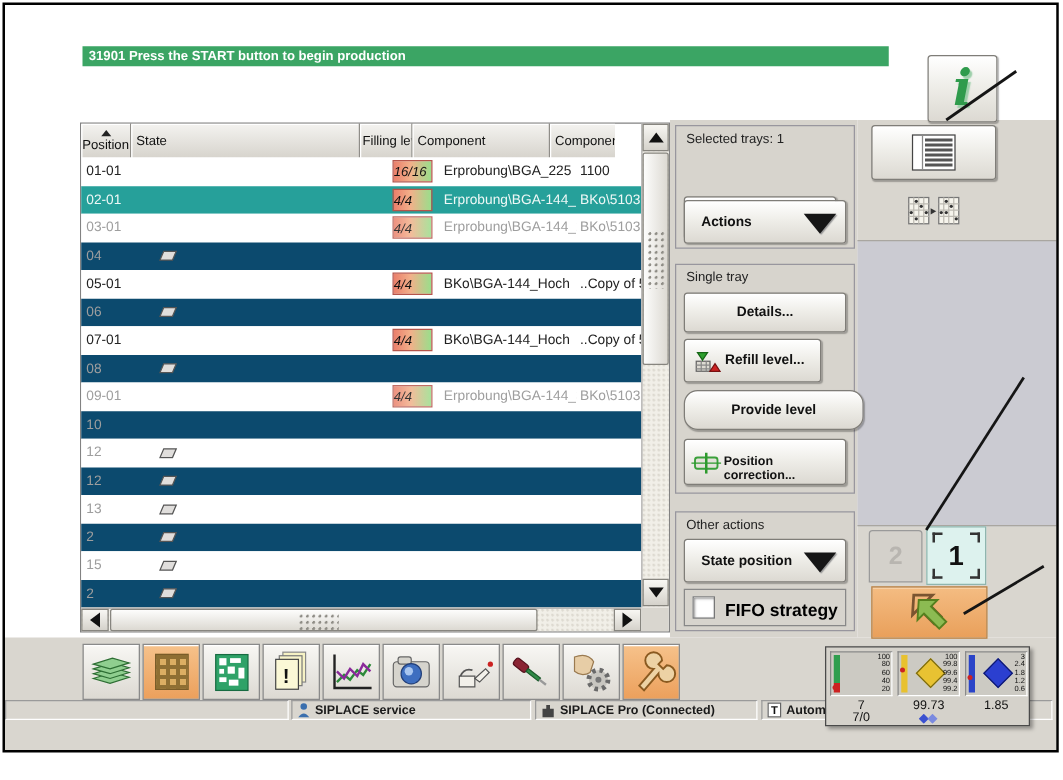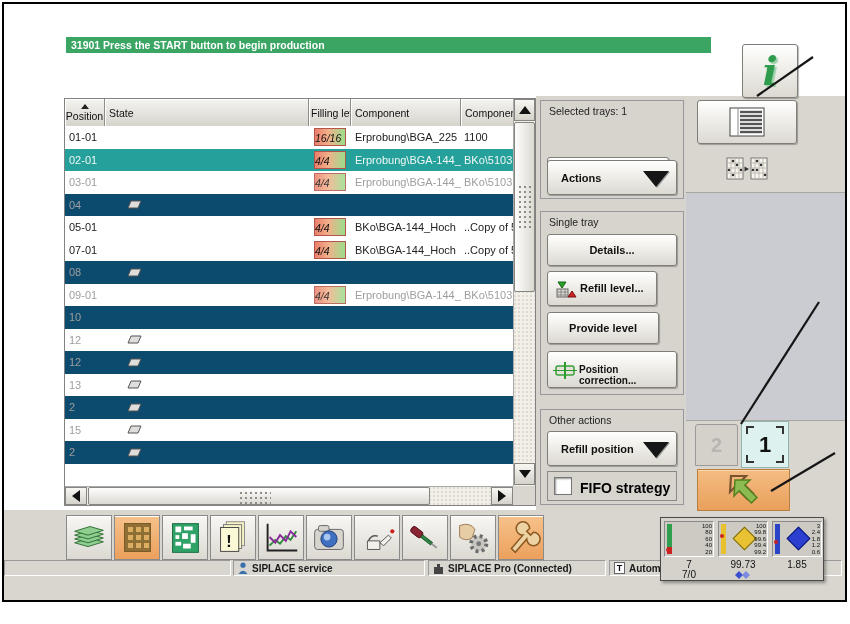--- a/index.html
+++ b/index.html
@@ -32,21 +32,21 @@
 
   
   .twrap { left:64px; top:98px; width:472px; height:408px; border:1px solid #828282; background:#fff; }
   .thead { position:absolute; left:0; top:0; width:448px; height:27px; display:flex; }
   .th { background:linear-gradient(180deg,#f4f3f0,#d7d4cd); border-right:1px solid #8f8d88;
         box-shadow:inset 1px 1px 0 #fff; font-size:10.5px; color:#111; padding:0 4px;
         display:flex; align-items:center; overflow:hidden; white-space:nowrap; }
   .th-pos { width:40px; flex-direction:column; justify-content:center; padding:0; }
   .sortarrow { width:0; height:0; border-left:4px solid transparent; border-right:4px solid transparent;
                border-bottom:5px solid #222; margin-bottom:1px; }
-  .th-state{ width:204px; } .th-fill{ width:42px; padding:0 2px;} .th-comp{ width:110px;} .th-comp2{ width:52px; border-right:none;}
+  .th-state{ width:183px; } .th-fill{ width:42px; padding:0 2px;} .th-comp{ width:110px;} .th-comp2{ width:52px; border-right:none;}
   .tbody { position:absolute; left:0; top:27px; width:448px; height:360px; }
   .trow { display:flex; height:22.5px; background:#fff; font-size:11px; color:#222; align-items:center; }
   .trow.alt { background:#0c4a6e; }
   .trow.dim { color:#9e9e9e; }
   .trow.sel { background:#26a09a; color:#eef8f6; }
   .c-pos { width:40px; padding-left:4px; } .c-state{ width:204px; padding-left:22px; }
   .c-fill{ width:42px; display:flex; align-items:center; justify-content:center; }
   .c-comp{ width:110px; padding-left:4px; overflow:hidden; white-space:nowrap; }
   .c-comp2{ width:52px; padding-left:3px; overflow:hidden; white-space:nowrap; }
   .fillbox { width:32px; height:18px; line-height:18px; text-align:left; font-size:10.5px; color:#111;
@@ -213,20 +213,31 @@
       </div>
       <div class="trow">
         <span class="c-pos">05-01</span>
         <span class="c-state"></span>
         <span class="c-fill">
             <i class="fillbox">4/4</i>
           </span>
         <span class="c-comp">BKo\BGA-144_Hoch</span>
         <span class="c-comp2">..Copy of 51</span>
       </div>
+      <div class="trow alt dim">
+        <span class="c-pos">06</span>
+        <span class="c-state">
+            <svg width="15" height="9">
+              <polygon points="4,1 14,1 11,8 1,8" fill="#e0dedc" stroke="#555"></polygon>
+            </svg>
+          </span>
+        <span class="c-fill"></span>
+        <span class="c-comp"></span>
+        <span class="c-comp2"></span>
+      </div>
       <div class="trow">
         <span class="c-pos">07-01</span>
         <span class="c-state"></span>
         <span class="c-fill">
             <i class="fillbox">4/4</i>
           </span>
         <span class="c-comp">BKo\BGA-144_Hoch</span>
         <span class="c-comp2">..Copy of 51</span>
       </div>
       <div class="trow alt dim">
@@ -371,37 +382,37 @@
         <rect x="2" y="9" width="11" height="8" fill="#dddad2" stroke="#666"></rect>
         <line x1="2" y1="12" x2="13" y2="12" stroke="#888"></line>
           <line x1="2" y1="15" x2="13" y2="15" stroke="#888"></line>
         <line x1="6" y1="9" x2="6" y2="17" stroke="#888"></line>
           <line x1="10" y1="9" x2="10" y2="17" stroke="#888"></line>
         <path d="M3 2 h8 l-4 6 z" fill="#2da02d" stroke="#156515"></path>
         <path d="M13 17 l4 -6 l4 6 z" fill="#cc2222" stroke="#771111"></path>
       </svg>
       <span class="abs" style="left:32px;top:10px;">Refill level...</span>
     </div>
-    <div class="btn abs" style="left:6px;top:100px;width:112px;height:32px;">
+    <div class="btn abs" style="left:6px;top:100px;width:144px;height:32px;border-radius:11px;">
       <span class="lbl" style="top:9px;">Provide level</span>
     </div>
     <div class="btn abs" style="left:6px;top:139px;width:130px;height:37px;font-size:10px;">
       <svg class="abs" style="left:5px;top:10px;" width="24" height="17">
         <rect x="3" y="4" width="18" height="9" rx="2" fill="#e4e2da" stroke="#3aa03a" stroke-width="1.5"></rect>
         <line x1="12" y1="0" x2="12" y2="17" stroke="#2d9a2d" stroke-width="2"></line>
         <line x1="0" y1="8.5" x2="24" y2="8.5" stroke="#2d9a2d" stroke-width="1"></line>
       </svg>
       <span class="abs" style="left:31px;top:12px;">Position correction...</span>
     </div>
   </div>
 
   <div class="abs group g3">
     <span class="grouplbl">Other actions</span>
     <div class="btn abs" style="left:6px;top:21px;width:130px;height:35px;">
-      <span class="ddtext">Refill position</span>
+      <span class="ddtext">State position</span>
       <span class="dd-arrow" style="top:10px;"></span>
     </div>
     <div class="abs" style="left:6px;top:61px;width:130px;height:30px;border:1px solid #888;">
       <span class="abs" style="left:6px;top:5px;width:18px;height:18px;background:#fff;border:1px solid #777;box-shadow:inset 1px 1px 2px #999;"></span>
       <span class="abs" style="left:32px;top:8px;font-weight:bold;font-size:14px;">FIFO strategy</span>
     </div>
   </div>
 
   <div class="abs btn btn-viewlist">
     <svg width="36" height="30" viewBox="0 0 36 30">

